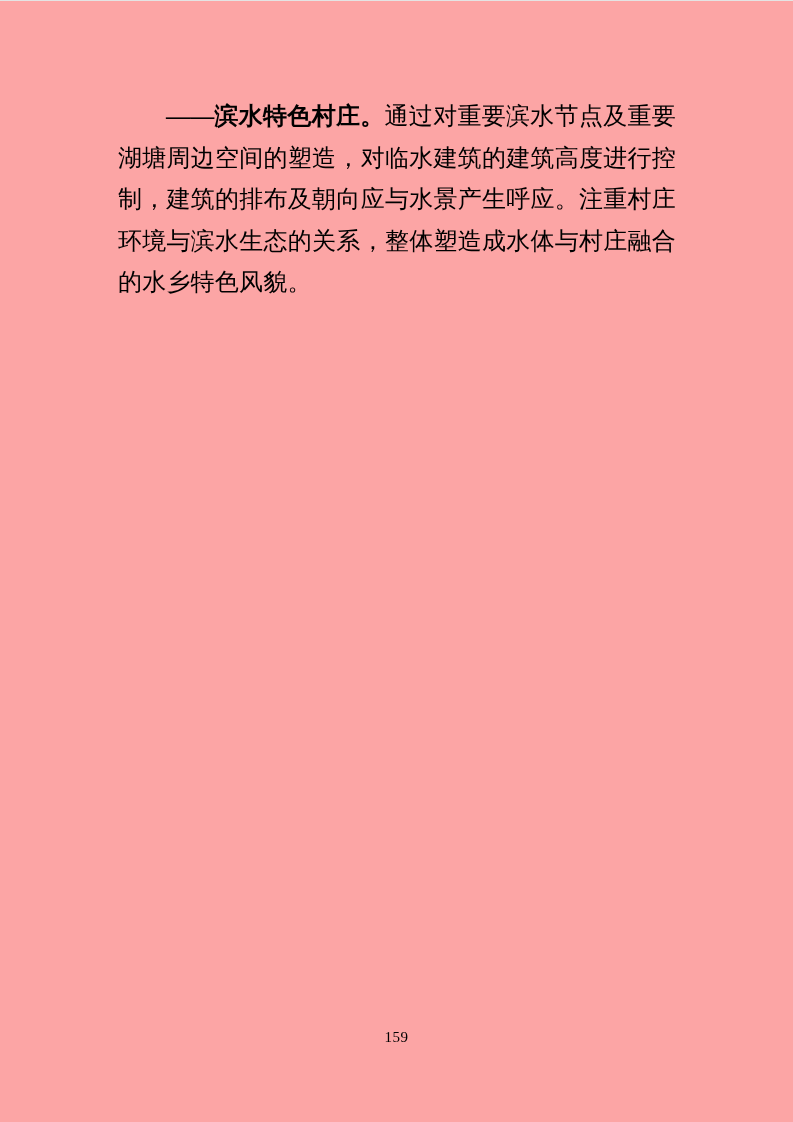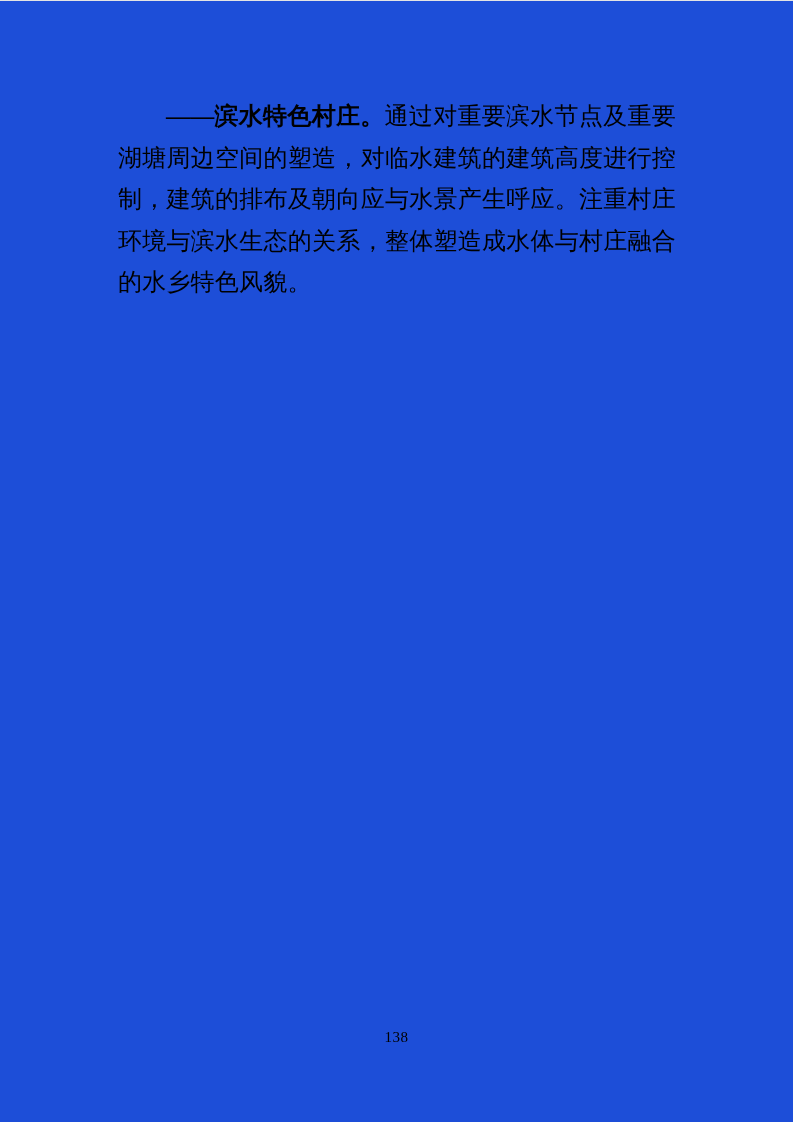--- a/index.html
+++ b/index.html
@@ -4,21 +4,21 @@
 <style>
   html, body {
     margin: 0;
     padding: 0;
     background: #ffffff;
   }
   .page {
     position: relative;
     width: 793px;
     height: 1122px;
-    background: #1d4ed8;
+    background: #fca5a5;
     border-top: 1px solid #e4e4e4;
     overflow: hidden;
     font-family: "Liberation Serif", "DejaVu Serif", serif;
     color: #000000;
   }
   .content {
     position: absolute;
     left: 118px;
     top: 95px;
     width: 558px;
@@ -45,14 +45,14 @@
     letter-spacing: 0.5px;
   }
 </style>
 </head>
 <body>
 
 <div class="page">
   <div class="content">
     <p class="para"><span class="lead">——滨水特色村庄。</span><span class="body-text">通过对重要滨水节点及重要湖塘周边空间的塑造，对临水建筑的建筑高度进行控制，建筑的排布及朝向应与水景产生呼应。注重村庄环境与滨水生态的关系，整体塑造成水体与村庄融合的水乡特色风貌。</span></p>
   </div>
-  <div class="footer">138</div>
+  <div class="footer">159</div>
 </div>
 
 </body></html>

